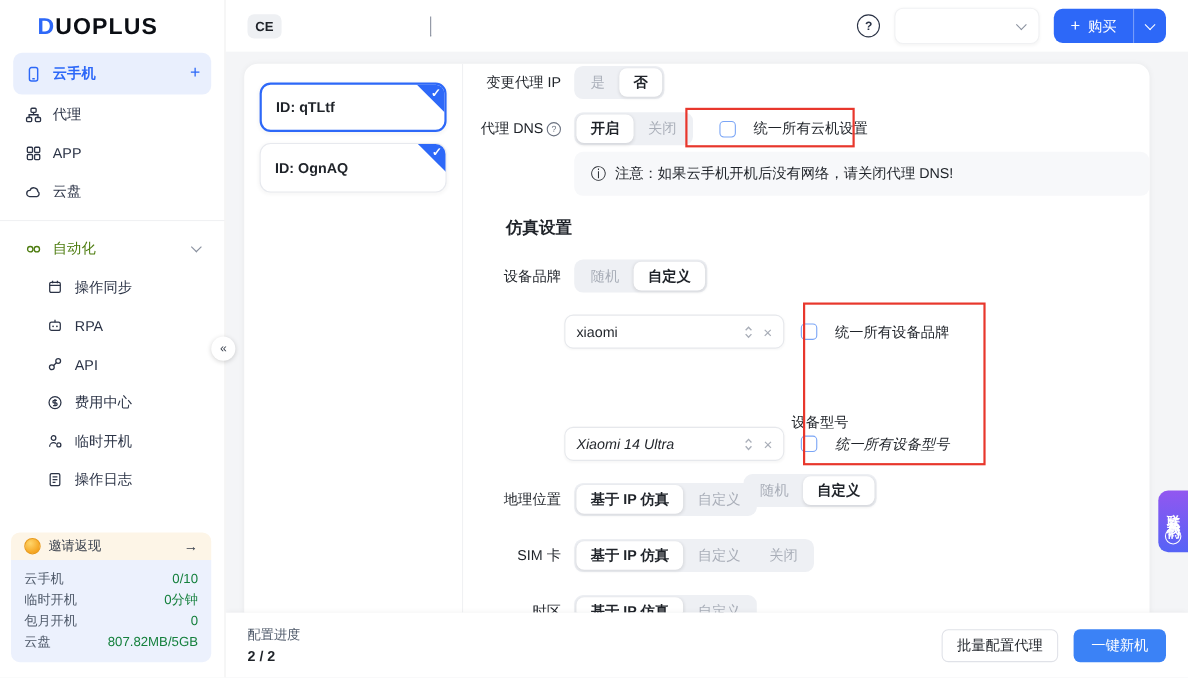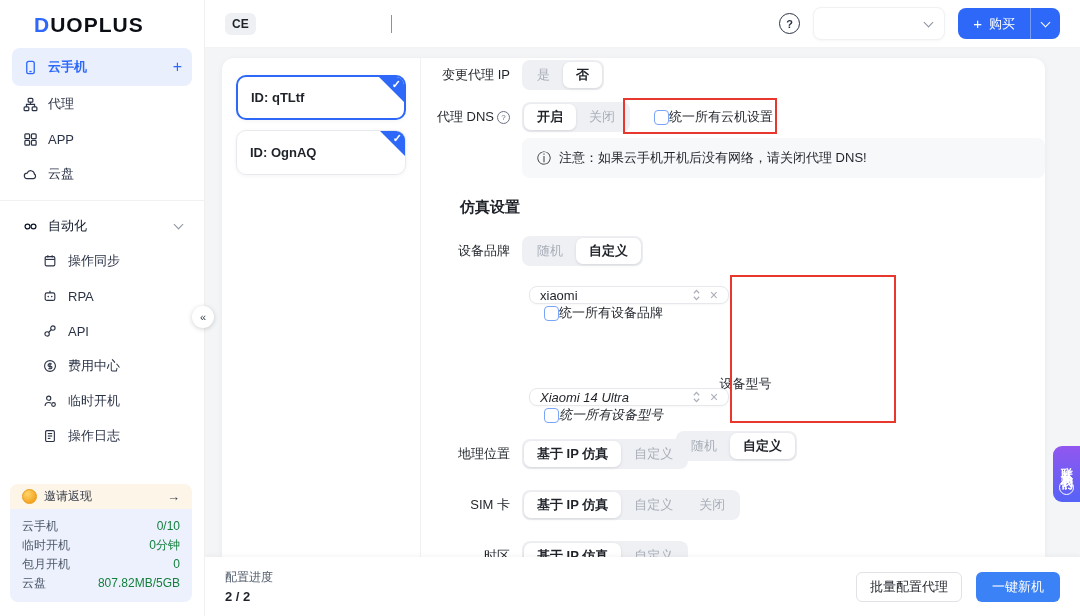--- a/index.html
+++ b/index.html
@@ -11,21 +11,21 @@
   }
   
   .sidebar { position:absolute; left:0; top:0; bottom:0; width:205px; background:#fff;
              border-right:1px solid #f0f0f0; z-index:5; }
   .logo { padding:13px 0 6px 34px; font-size:21px; font-weight:bold; letter-spacing:1px; color:#0b0e14; }
   .logo .accent { color:#2d68f8; }
   .menu { padding-top:4px; }
   .menu-item { display:flex; align-items:center; gap:10px; height:34px; margin:1px 12px;
                padding:0 10px; border-radius:8px; font-size:13px; color:#2b3346; cursor:pointer; }
   .menu-item.active { background:#e9effd; color:#2d68f8; height:38px; font-weight:bold; }
-  .menu-item.group { color:#0f172a; }
+  .menu-item.group { color:#4d7c0f; }
   .menu-item.sub { padding-left:30px; }
   .menu-item .plus { margin-left:auto; font-size:16px; font-weight:normal; color:#2d68f8; }
   .mi-icon { width:16px; height:16px; display:flex; align-items:center; justify-content:center; flex:0 0 16px; }
   .mi-icon svg { display:block; }
   .divider { height:1px; background:#f0f1f3; margin:9px 0 8px; }
   .chev { width:7px; height:7px; border-right:1.4px solid #8a919f; border-bottom:1.4px solid #8a919f;
           transform:rotate(45deg); margin-left:auto; margin-top:-3px; }
   .side-bottom { position:absolute; left:10px; right:12px; bottom:14px; }
   .invite { display:flex; align-items:center; gap:7px; height:25px; background:#fdf5e7;
             border-radius:8px 8px 0 0; padding:0 12px; font-size:12px; color:#39404d; }
@@ -78,32 +78,32 @@
   .settings { position:relative; flex:1; overflow:hidden; }
   .srow { position:absolute; left:7px; right:0; height:30px; display:flex; align-items:center; }
   .slabel { width:94px; text-align:right; padding-right:12px; font-size:13px; color:#1f2329; flex:0 0 94px;
             display:flex; justify-content:flex-end; align-items:center; gap:3px; }
   .qmark { width:13px; height:13px; border:1.2px solid #6b7280; border-radius:50%; flex:0 0 13px;
            display:flex; align-items:center; justify-content:center; font-size:8px; color:#6b7280; }
   .seg { display:inline-flex; align-items:center; background:#eef0f4; border-radius:8px; padding:2px; height:30px; }
   .seg-opt { padding:0 13px; height:26px; display:flex; align-items:center; border-radius:7px;
              font-size:13px; color:#a9aeb8; cursor:pointer; white-space:nowrap; }
   .seg-opt.active { background:#fff; color:#1f2329; font-weight:bold; box-shadow:0 1px 3px rgba(31,35,41,.12); }
-  .cbx-group { display:flex; align-items:center; gap:0; cursor:pointer; }
+  .cbx-group { display:flex; align-items:center; gap:16px; cursor:pointer; }
   .cbx { width:15px; height:15px; border:1.5px solid #7aa5f6; border-radius:4px; background:#fff; flex:0 0 15px; }
   .cbx-label { font-size:13px; color:#1f2329; white-space:nowrap; }
   .redbox { position:absolute; border:2px solid #e8372c; z-index:3; pointer-events:none; }
   .redbox1 { left:202px; top:40px; width:154px; height:36px; }
   .redbox2 { left:309px; top:217px; width:166px; height:148px; }
   .notice { position:absolute; left:101px; top:80px; width:523px; height:40px; background:#f7f8fa;
             border-radius:8px; display:flex; align-items:center; gap:8px; padding:0 15px;
             font-size:13px; color:#1f2329; }
   .notice .i-icon { font-size:14px; color:#1f2329; line-height:1; }
   .sec-title { position:absolute; left:39px; top:140px; font-size:15px; font-weight:bold; color:#1f2329; }
-  .sel-row { position:absolute; left:108px; height:31px; display:flex; align-items:flex-start;flex-direction:column; }
+  .sel-row { position:absolute; left:92px; height:31px; display:flex; align-items:center; }
   .select { width:200px; height:31px; border:1px solid #e6e8ec; border-radius:8px; background:#fff;
             display:flex; align-items:center; padding:0 10px; font-size:13px; color:#1f2329;
             box-shadow:0 1px 2px rgba(31,35,41,.03); cursor:pointer; }
   .select .sval { flex:1; }
   .sort-arrows { color:#a9aeb8; margin-right:9px; display:flex; }
   .x-clear { color:#a9aeb8; font-size:14px; cursor:pointer; }
   .sel-row .cbx-group { margin-left:15px; }
   
   .footer { position:absolute; left:205px; right:0; bottom:0; height:59px; background:#fff;
             box-shadow:0 -1px 5px rgba(31,35,41,.05); display:flex; align-items:center; padding:0 20px; z-index:4; }

